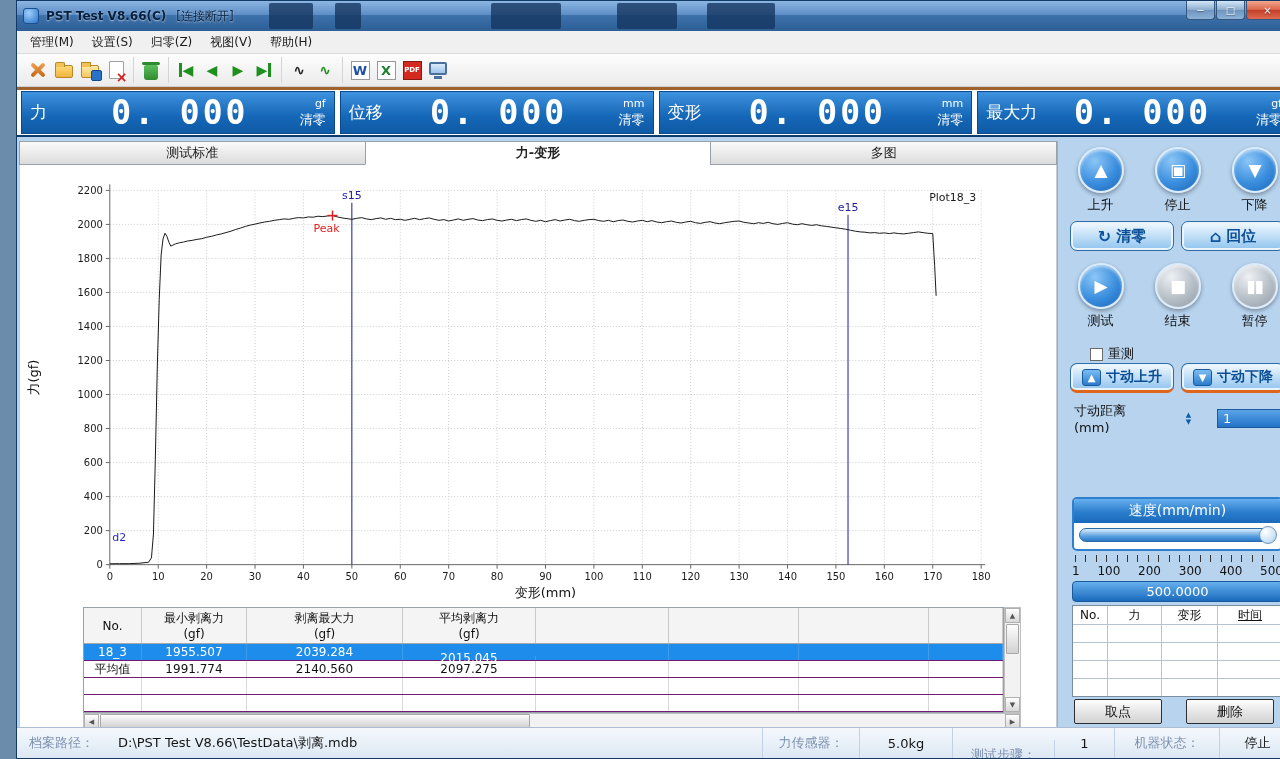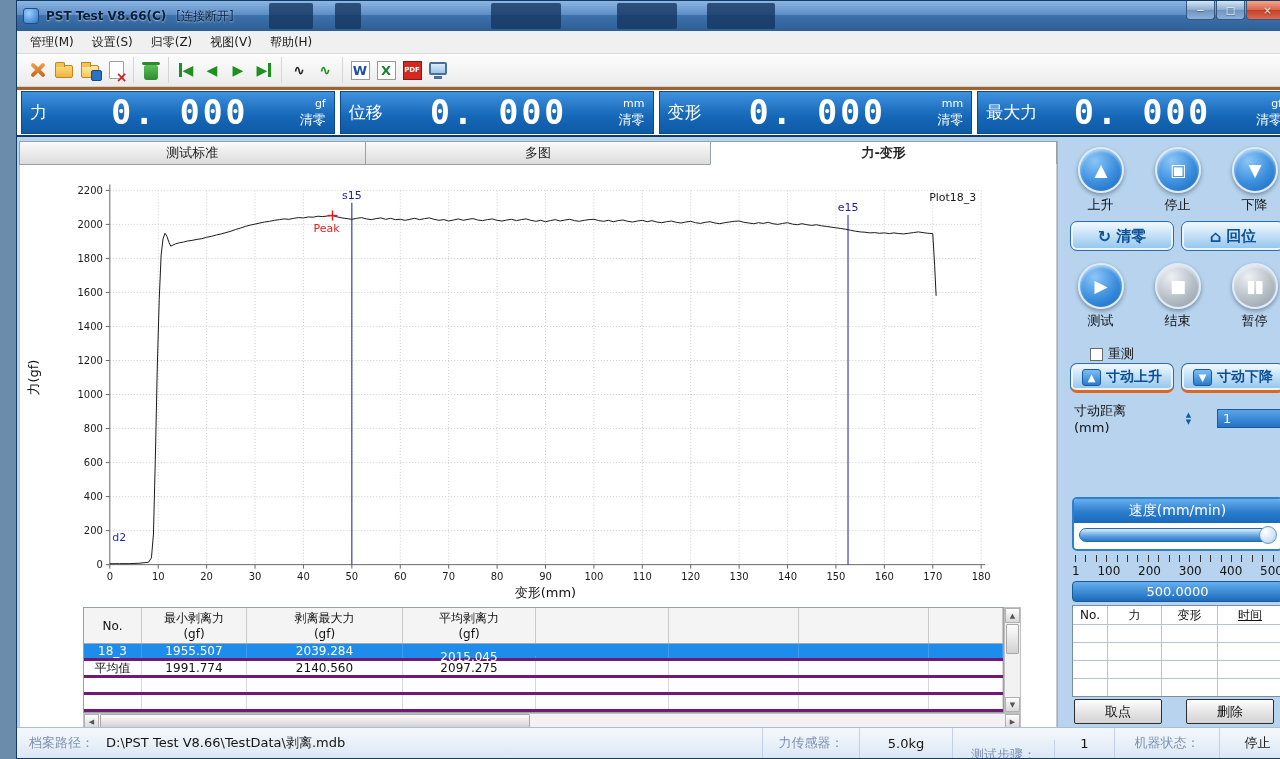--- a/index.html
+++ b/index.html
@@ -64,21 +64,21 @@
   
   .chart-panel{position:absolute;top:164px;left:2px;width:1038px;height:440px;background:#fff;border-left:1px solid #c8ccd2;border-right:1px solid #c8ccd2;}
   #chart-svg{width:100%;height:100%;display:block;}
 
   
   .results-area{position:absolute;top:604px;left:2px;width:1038px;height:124px;background:#fff;border-left:1px solid #c8ccd2;border-right:1px solid #c8ccd2;}
   .results-table{position:absolute;left:63px;top:2px;width:921px;height:106px;border:1px solid #9aa0a8;overflow:hidden;background:#fff;}
   .rt-header{display:flex;height:36px;background:#f4f4f4;border-bottom:1px solid #a8a8a8;}
   .rt-hcell{border-right:1px solid #c8c8c8;display:flex;flex-direction:column;align-items:center;justify-content:center;font-size:12px;color:#111;flex:none;}
   .rt-hcell:last-child{flex:1;}
-  .rt-row{display:flex;height:17px;border-bottom:3px solid #701a75;}
+  .rt-row{display:flex;height:17px;border-bottom:1px solid #701a75;}
   .rt-cell{border-right:1px solid #d8d8d8;display:flex;align-items:center;justify-content:center;font-size:12px;color:#111;flex:none;}
   .rt-cell:last-child{flex:1;}
   .rt-row.selected{background:#1e8ceb;}
   .rt-row.selected .rt-cell{color:#fff;border-right-color:#3f9ef0;}
   .vscroll{position:absolute;left:984px;top:2px;width:17px;height:106px;display:flex;flex-direction:column;background:#f2f2f2;border:1px solid #c0c0c0;}
   .hscroll{position:absolute;left:63px;top:108px;width:938px;height:16px;display:flex;background:#f2f2f2;border:1px solid #c0c0c0;}
   .sb-btn{flex:none;width:15px;height:15px;background:linear-gradient(#fefefe,#d8d8d8);border:1px solid #b0b0b0;font-size:7px;color:#555;display:flex;align-items:center;justify-content:center;}
   .sb-track{flex:1;position:relative;}
   .sb-thumb{position:absolute;background:linear-gradient(#fdfdfd,#d2d2d2);border:1px solid #a8a8a8;border-radius:1px;}
   .vscroll .sb-thumb{left:1px;right:1px;top:1px;height:30px;}
@@ -248,22 +248,22 @@
         <div class="readout-label">最大力</div>
         <div class="readout-value">0. 000</div>
         <div class="readout-side">
           <div class="readout-unit">gf</div>
           <div class="readout-clear">清零</div>
         </div>
       </div>
     </div>
   <div class="tabs" id="tabs">
       <div class="tab">测试标准</div>
+      <div class="tab active">力-变形</div>
       <div class="tab">多图</div>
-      <div class="tab active">力-变形</div>
     </div>
 
   <div class="chart-panel">
     <svg id="chart-svg" viewBox="0 0 1038 440">
         <line x1="138.5" y1="25" x2="138.5" y2="400" stroke="#cdcdcd" stroke-width="1" stroke-dasharray="1,2"></line>
         <line x1="187" y1="25" x2="187" y2="400" stroke="#cdcdcd" stroke-width="1" stroke-dasharray="1,2"></line>
         <line x1="235.5" y1="25" x2="235.5" y2="400" stroke="#cdcdcd" stroke-width="1" stroke-dasharray="1,2"></line>
         <line x1="284" y1="25" x2="284" y2="400" stroke="#cdcdcd" stroke-width="1" stroke-dasharray="1,2"></line>
         <line x1="332.5" y1="25" x2="332.5" y2="400" stroke="#cdcdcd" stroke-width="1" stroke-dasharray="1,2"></line>
         <line x1="381" y1="25" x2="381" y2="400" stroke="#cdcdcd" stroke-width="1" stroke-dasharray="1,2"></line>
@@ -592,21 +592,21 @@
           <div class="pt-cell" style="width: 56px;"></div>
         </div>
       </div>
 
     <div class="gbtn" style="left:16px;">取点</div>
     <div class="gbtn" style="left:128px;">删除</div>
   </div>
 
   <div class="statusbar">
     <div class="sseg" style="width:746px;">
-      <span class="slabel" style="margin-right:12px;">档案路径：</span>
+      <span class="slabel" style="margin-right:24px;">档案路径：</span>
       <span class="svalue">D:\PST Test V8.66\TestData\剥离.mdb</span>
     </div>
     <div class="sseg center" style="width:97px;">
       <span class="slabel">力传感器：</span>
     </div>
     <div class="sseg center" style="width:93px;">
       <span class="svalue">5.0kg</span>
     </div>
     <div class="sseg center" style="width:102px;margin-top:24px;">
       <span class="slabel">测试步骤：</span>

